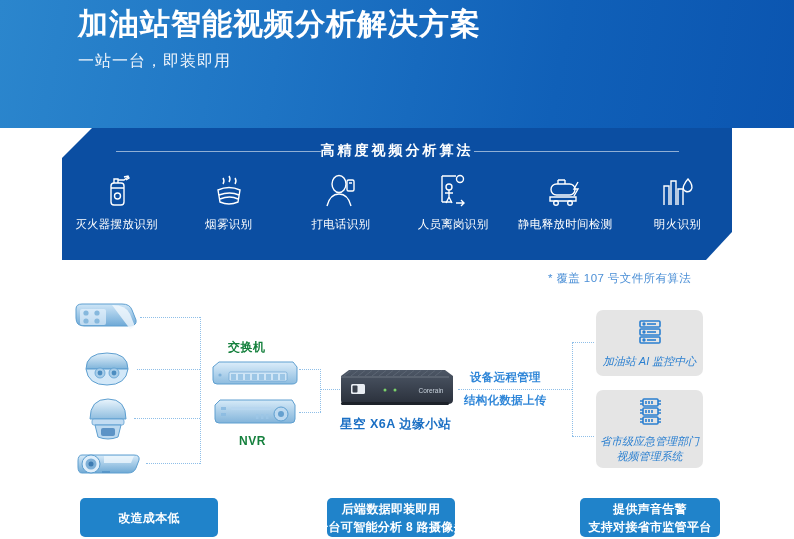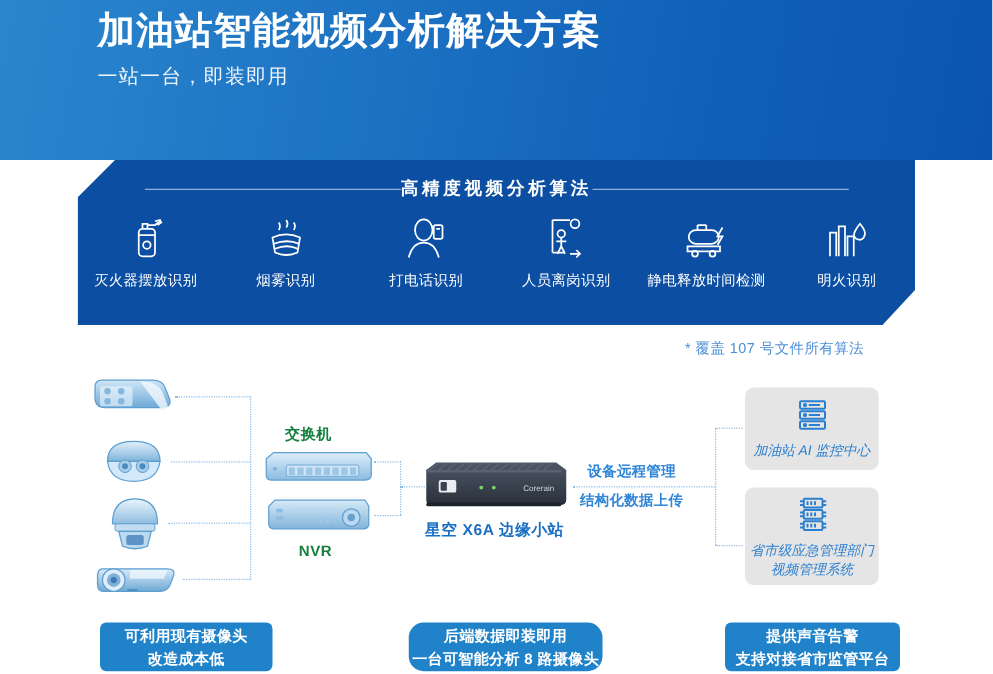--- a/index.html
+++ b/index.html
@@ -430,25 +430,24 @@
     </div>
     <div class="card-label">
       <div>省市级应急管理部门</div>
       <div>视频管理系统</div>
     </div>
   </div>
 
 </div>
 
 <div class="pill" style="left:80px; top:498px; width:138px;">
-  <div class="pill-line">可利用现有摄像头</div>
   <div class="pill-line">改造成本低</div>
 </div>
 
-<div class="pill" style="left:327px; top:498px; width:155px;border-radius:12px;">
+<div class="pill" style="left:327px; top:498px; width:128px;">
   <div class="pill-line">后端数据即装即用</div>
   <div class="pill-line">一台可智能分析 8 路摄像头</div>
 </div>
 
 <div class="pill" style="left:580px; top:498px; width:140px;">
   <div class="pill-line">提供声音告警</div>
   <div class="pill-line">支持对接省市监管平台</div>
 </div>
 
 </body></html>

